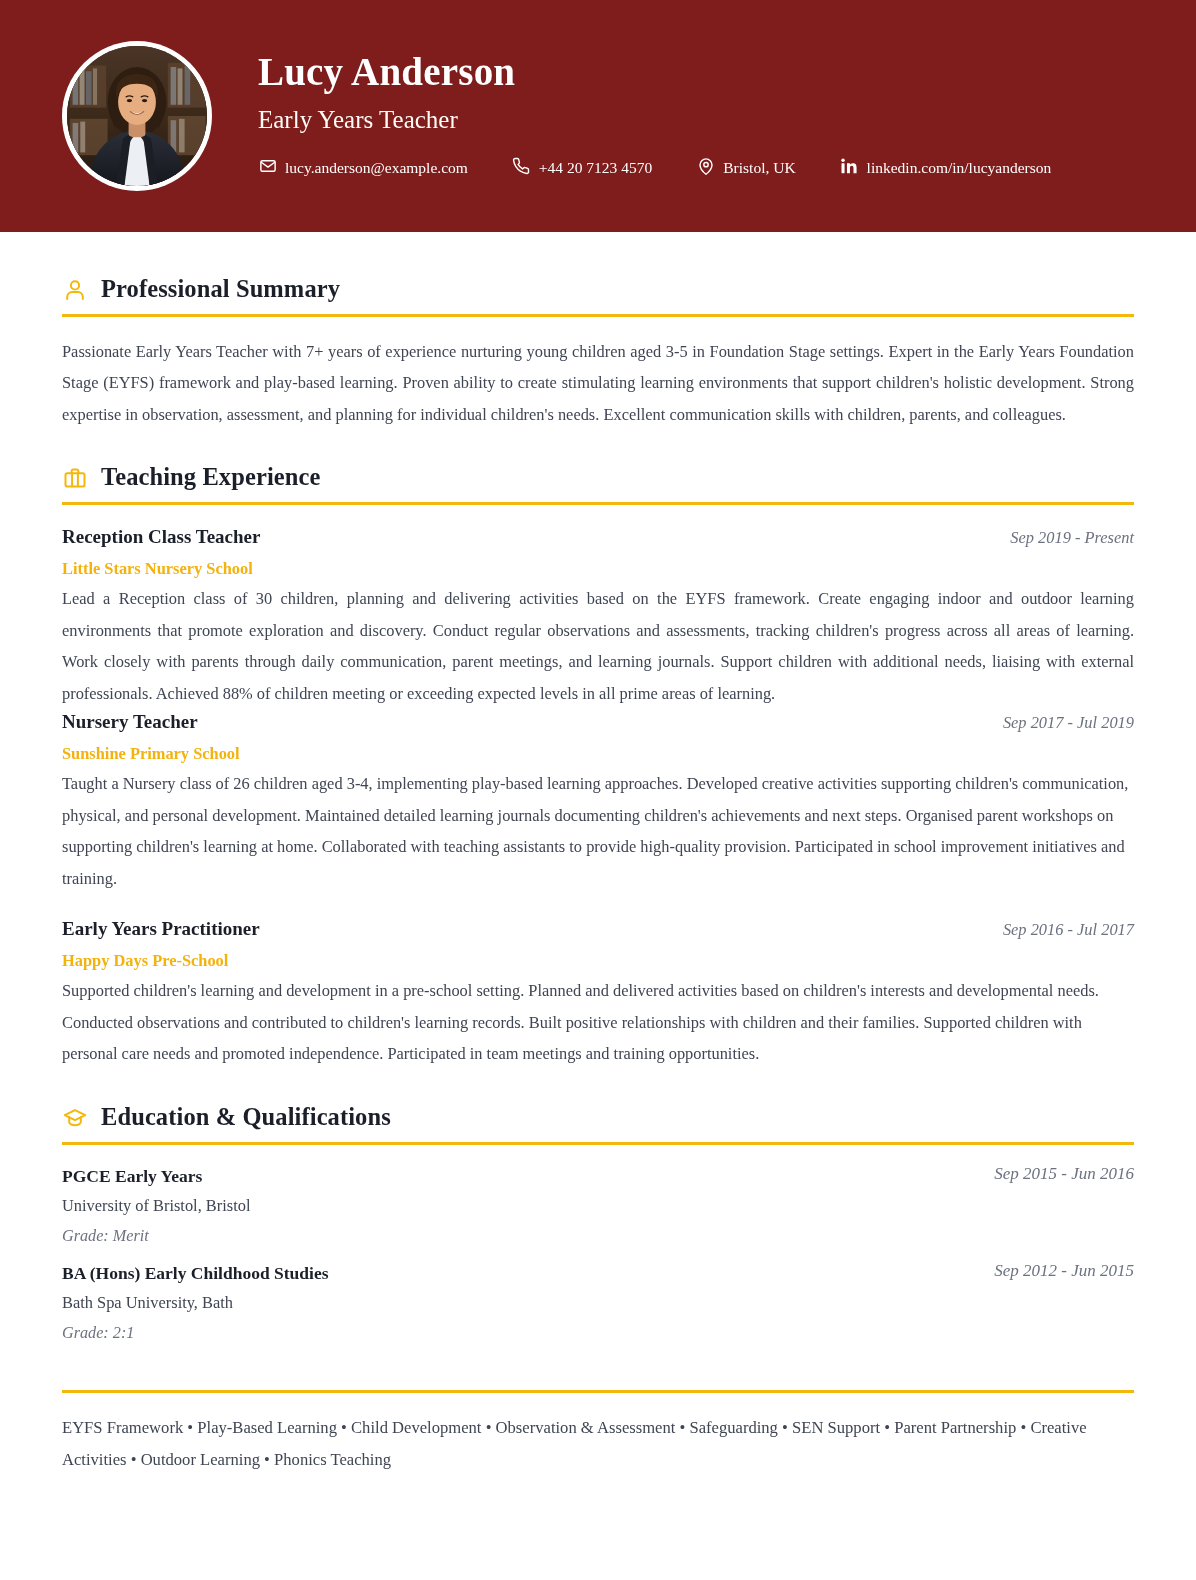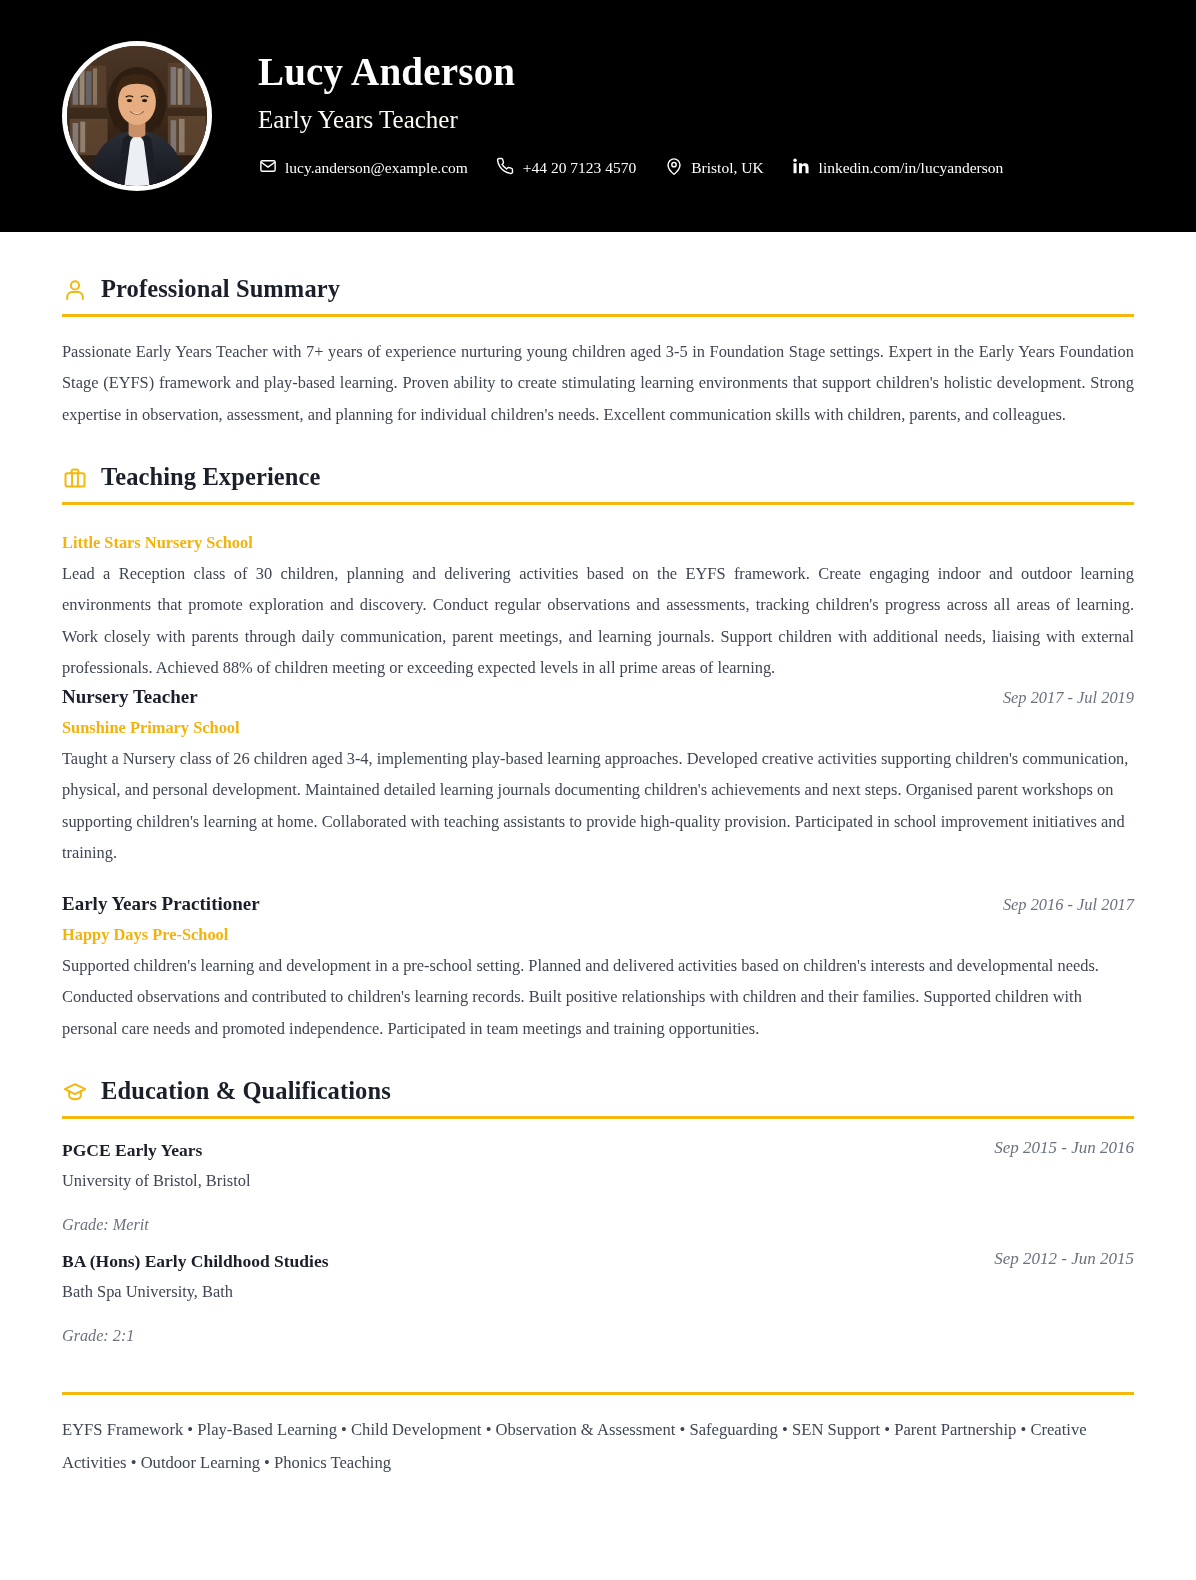--- a/index.html
+++ b/index.html
@@ -17,21 +17,21 @@
 
   .page {
     width: 1196px;
     min-height: 1580px;
     background: #ffffff;
     position: relative;
   }
 
   
   .header {
-    background: #000000;
+    background: #7f1d1d;
     height: 232px;
     display: flex;
     align-items: center;
     padding: 0 0 0 62px;
   }
 
   .avatar-wrap {
     width: 150px;
     height: 150px;
     border-radius: 50%;
@@ -72,20 +72,21 @@
     color: #fffdf6;
     margin-top: 10px;
     line-height: 1.2;
   }
 
   .contact-row {
     display: flex;
     align-items: center;
     margin-top: 22px;
     flex-wrap: wrap;
+    gap: 16px;
   }
 
   .contact-item {
     display: flex;
     align-items: center;
     color: #ffffff;
     font-size: 15.5px;
     margin-right: 28px;
     white-space: nowrap;
   }
@@ -219,21 +220,21 @@
   .edu-school {
     font-size: 16.4px;
     color: #3f4553;
     margin-top: 7px;
     line-height: 1.4;
   }
   .edu-grade {
     font-size: 16.2px;
     font-style: italic;
     color: #6b717f;
-    margin-top: 21px;
+    margin-top: 7px;
     line-height: 1.4;
   }
   .edu-gap { height: 13px; }
 
   
   .skills-text {
     font-size: 16.6px;
     line-height: 1.95;
     color: #3f4553;
     text-align: left;
@@ -386,20 +387,24 @@
             <path d="M9.1 7.6v12.6M14.9 7.6v12.6"></path>
           </svg>
         </span>
         <span class="section-title">Teaching Experience</span>
       </div>
       <div class="section-rule"></div>
 
       <div class="section-body">
 
         <div class="entry">
+          <div class="entry-top">
+            <div class="entry-role">Reception Class Teacher</div>
+            <div class="entry-date">Sep 2019 - Present</div>
+          </div>
           <div class="entry-org">Little Stars Nursery School</div>
           <p class="para entry-desc">Lead a Reception class of 30 children, planning and delivering activities based on the EYFS framework. Create engaging indoor and outdoor learning environments that promote exploration and discovery. Conduct regular observations and assessments, tracking children's progress across all areas of learning. Work closely with parents through daily communication, parent meetings, and learning journals. Support children with additional needs, liaising with external professionals. Achieved 88% of children meeting or exceeding expected levels in all prime areas of learning.</p>
         </div>
 
         <div class="entry">
           <div class="entry-top">
             <div class="entry-role">Nursery Teacher</div>
             <div class="entry-date">Sep 2017 - Jul 2019</div>
           </div>
           <div class="entry-org">Sunshine Primary School</div>

